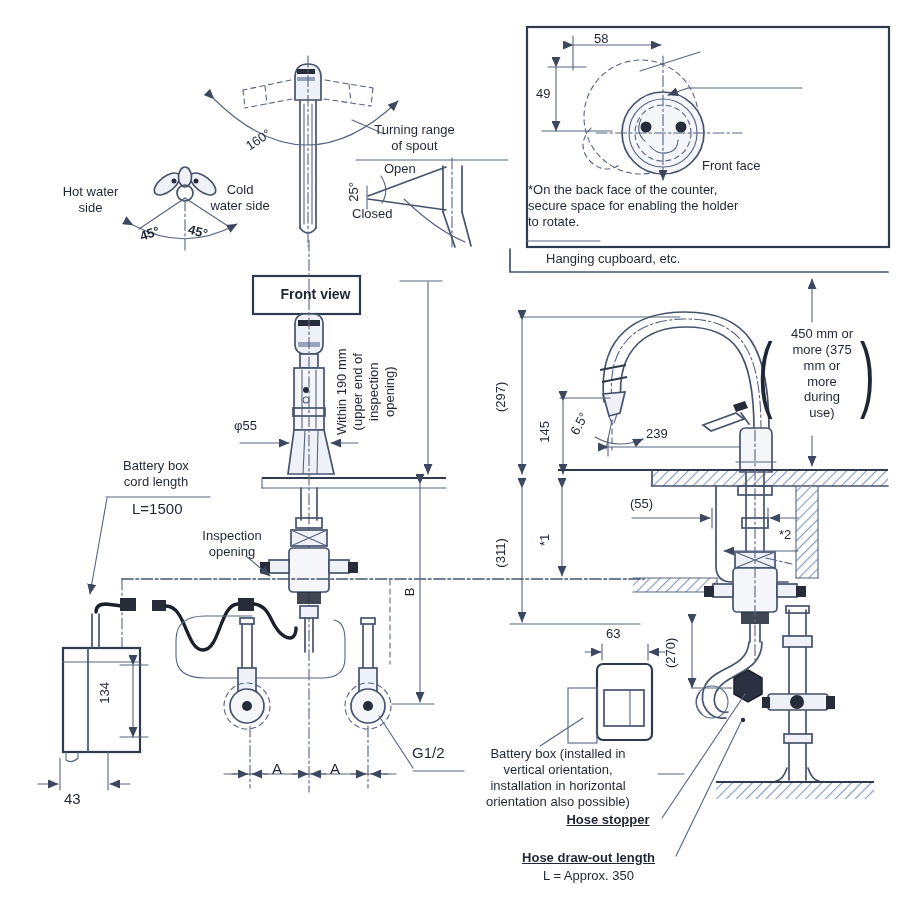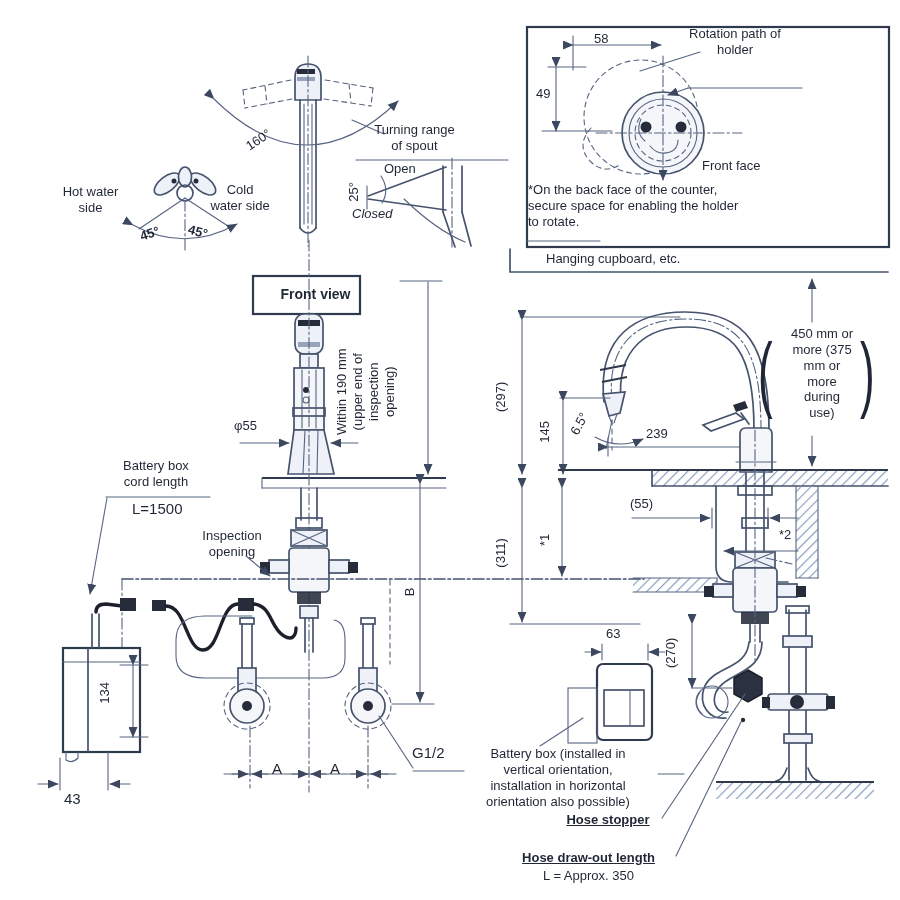--- a/index.html
+++ b/index.html
@@ -310,24 +310,22 @@
   <div class="lbl c" style="left:200px;top:182px;width:80px;">Cold
 water side</div>
   <div class="lbl b6" style="left:140px;top:226px;transform:rotate(-18deg);">45°</div>
   <div class="lbl b6" style="left:188px;top:224px;transform:rotate(15deg);">45°</div>
 
   <div class="lbl" style="left:245px;top:132px;transform:rotate(-33deg);">160°</div>
   <div class="lbl c" style="left:352px;top:122px;width:125px;">Turning range
 of spout</div>
   <div class="lbl" style="left:384px;top:161px;">Open</div>
   <div class="lbl rot" style="left:344px;top:184px;">25°</div>
-  <div class="lbl" style="left:352px;top:206px;font-style:italic;">Closed</div>
-
-  <div class="lbl c" style="left:660px;top:26px;width:150px;">Rotation path of
-holder</div>
+  <div class="lbl" style="left:352px;top:206px;">Closed</div>
+
   <div class="lbl" style="left:594px;top:31px;">58</div>
   <div class="lbl" style="left:536px;top:86px;">49</div>
   <div class="lbl" style="left:702px;top:158px;">Front face</div>
   <div class="lbl" style="left:528px;top:182px;width:250px;">*On the back face of the counter,
 secure space for enabling the holder
 to rotate.</div>
 
   <div class="lbl" style="left:546px;top:251px;">Hanging cupboard, etc.</div>
   <div class="lbl c" style="left:776px;top:326px;width:92px;">450 mm or
 more (375

